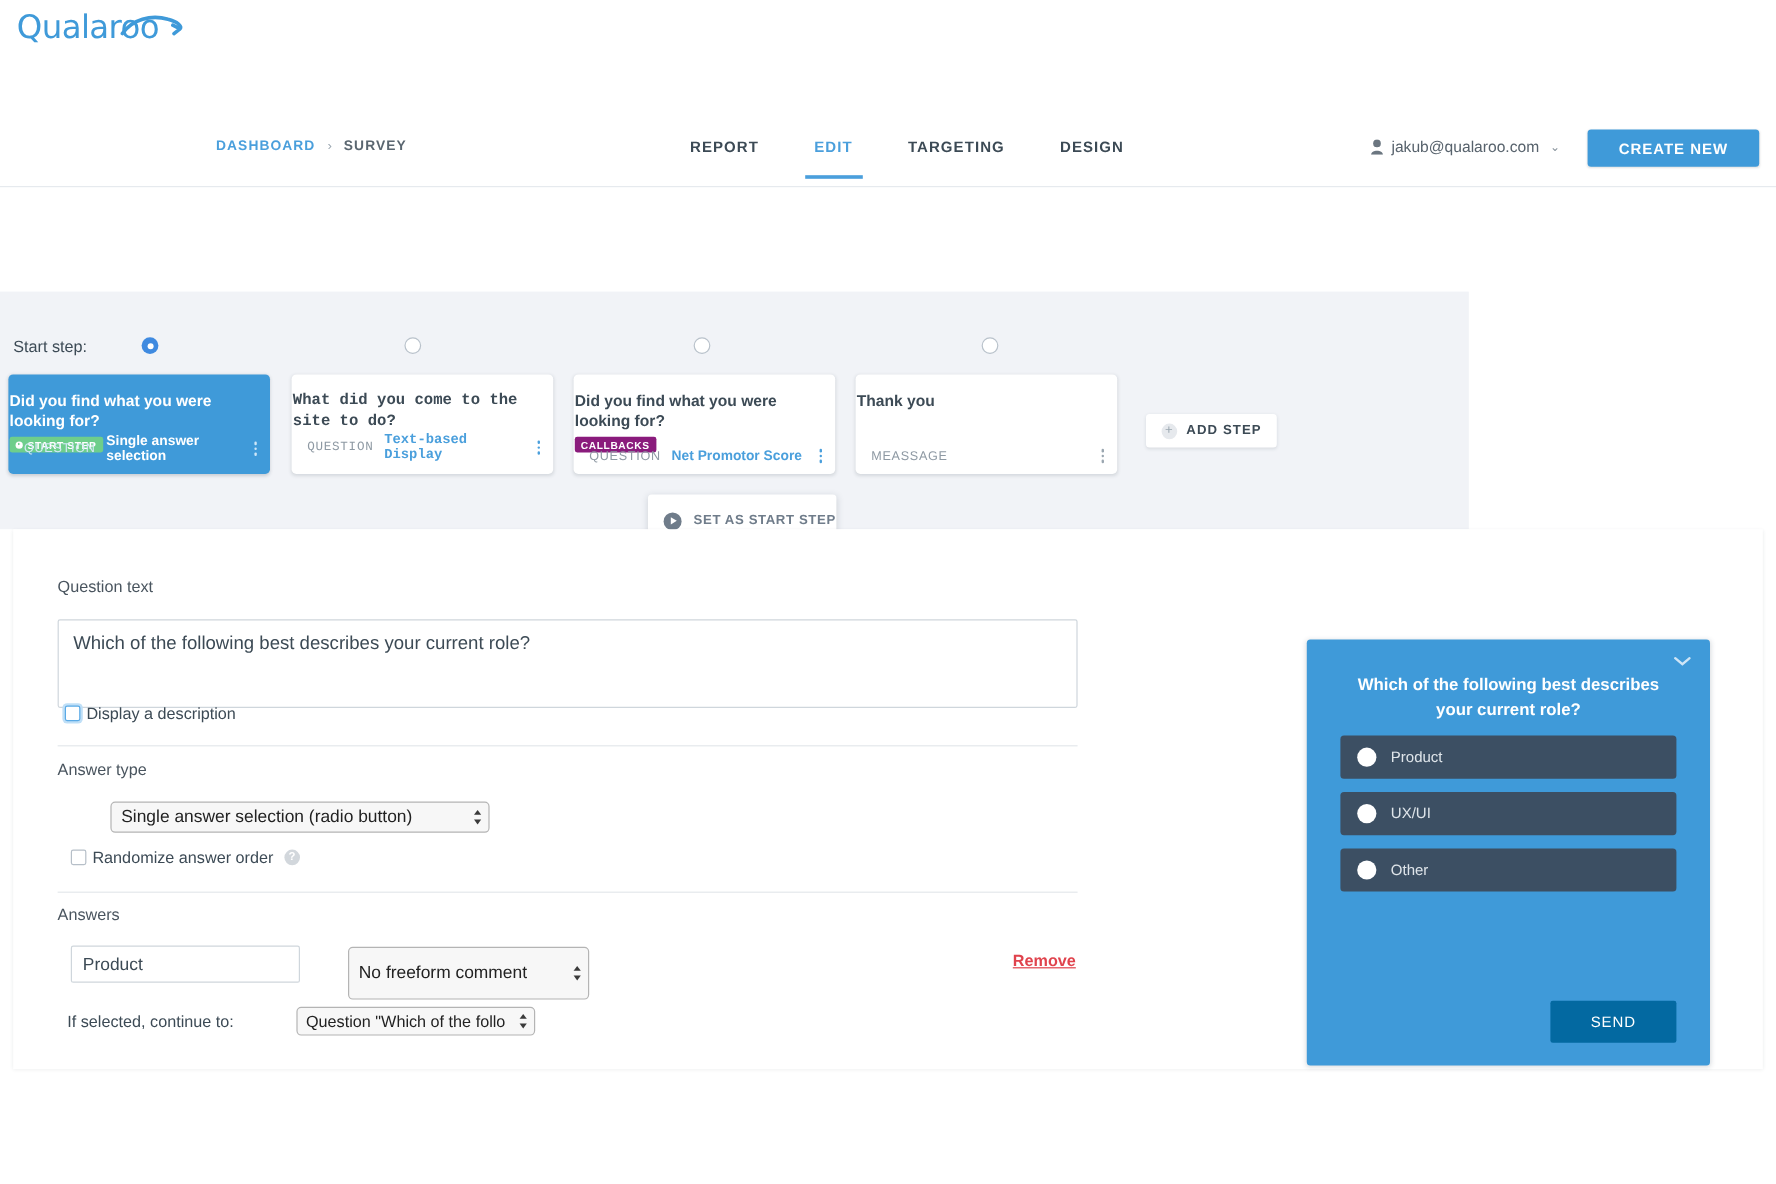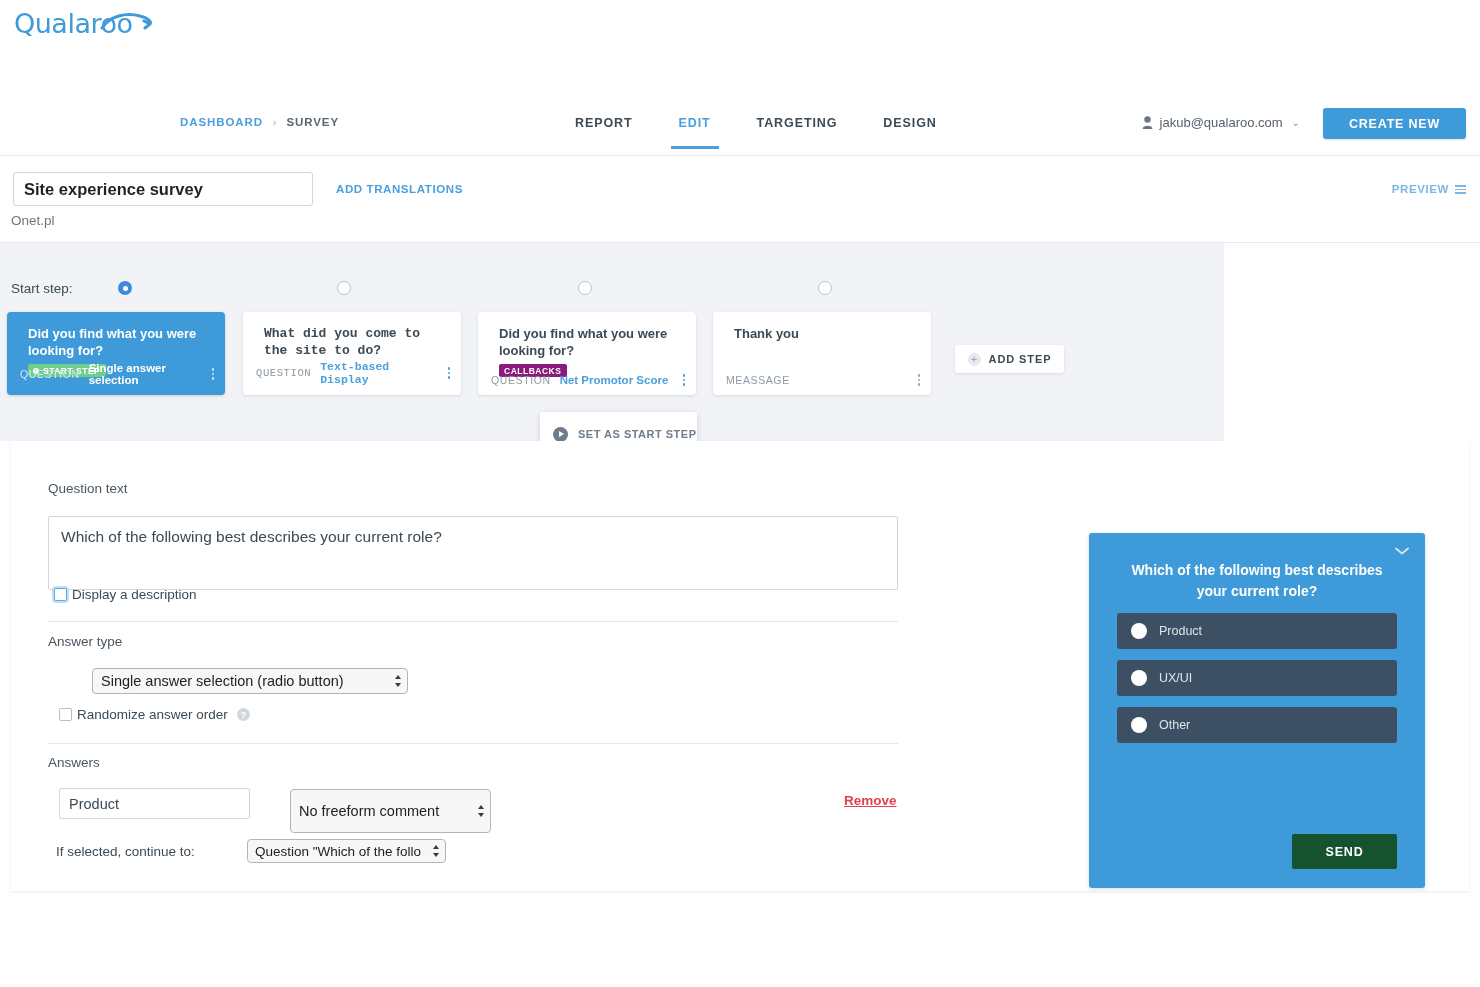--- a/index.html
+++ b/index.html
@@ -94,21 +94,21 @@
     box-shadow:0 0 0 0 transparent;
   }
   .radio.on:after{
     content:"";position:absolute;left:4.5px;top:4.5px;width:5px;height:5px;
     border-radius:50%;background:#fff;
   }
 
   .card{
     position:absolute;top:69px;width:218px;height:83px;
     background:#fff;border-radius:4px;box-shadow:0 1px 3px rgba(40,55,70,.14);
-    box-sizing:border-box;padding:13px 13px 0 21px;
+    box-sizing:border-box;padding:13px 13px 0 1px;
   }
   .card.active{background:#3f9ad9;box-shadow:0 1px 3px rgba(40,55,70,.20);}
   .card-title{font-size:13px;font-weight:bold;color:#3c4a55;line-height:17px;}
   .card.active .card-title{color:#ffffff;}
   .badge{
     display:inline-flex;align-items:center;gap:4px;
     height:13px;padding:0 6px 0 5px;border-radius:2px;
     font-size:8.5px;font-weight:bold;letter-spacing:.5px;color:#fff;margin-top:5px;
   }
   .badge.start{background:#6ece8b;}
@@ -245,22 +245,22 @@
     margin:11px 0 0 0;
   }
   .w-opt{
     margin-top:11px;height:36px;background:#3c4f63;border-radius:3px;
     display:flex;align-items:center;gap:12px;padding-left:14px;box-sizing:border-box;cursor:pointer;
   }
   .w-radio{width:16px;height:16px;border-radius:50%;background:#ffffff;flex:none;}
   .w-opt-lbl{font-size:12.5px;color:#dfe5ea;}
   .w-send{
     position:absolute;right:28px;bottom:19px;width:105px;height:35px;
-    background:#14532d;border-radius:2px;color:#ffffff;
-    font-size:12.5px;font-weight:bold;letter-spacing:.8px;
+    background:#0369a1;border-radius:2px;color:#ffffff;
+    font-size:12.5px;font-weight:normal;letter-spacing:.8px;
     display:flex;align-items:center;justify-content:center;cursor:pointer;margin-left:20px;
   }
 </style>
 </head>
 <body>
 
 <div class="page">
 
   <div class="topgap"></div>
 
@@ -290,33 +290,20 @@
     <svg class="acct-icon" width="11" height="13" viewBox="0 0 11 13">
       <circle cx="5.5" cy="3.5" r="3.2" fill="#6b7680"></circle>
       <path d="M0.6 13 C0.6 8.6, 10.4 8.6, 10.4 13 Z" fill="#6b7680"></path>
     </svg>
     <span class="acct-mail">jakub@qualaroo.com</span>
     <span class="acct-caret">⌄</span>
   </div>
 
   <div class="create-new">CREATE NEW</div>
 
-  <div class="titlebar">
-    <input class="title-input" type="text" value="Site experience survey" style="">
-    <div class="add-trans">ADD TRANSLATIONS</div>
-    <div class="site-name">Onet.pl</div>
-    <div class="preview-link">
-      <span>PREVIEW</span>
-      <span class="hamburger">
-          <span></span>
-          <span></span>
-          <span></span>
-        </span>
-    </div>
-  </div>
 
   <div class="steps">
     <div class="startstep-label">Start step:</div>
 
     <div class="radio on" style="left:118px;"></div>
     <div class="radio" style="left:337px;"></div>
     <div class="radio" style="left:578px;"></div>
     <div class="radio" style="left:818px;"></div>
 
     <div class="card active" style="left:7px;">

